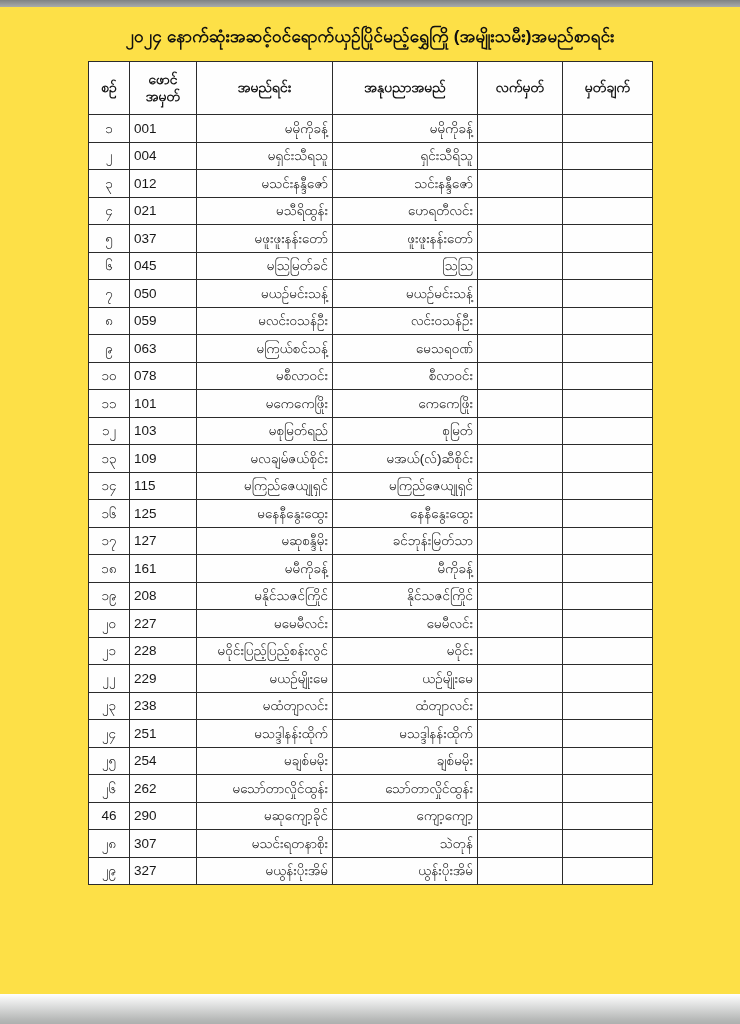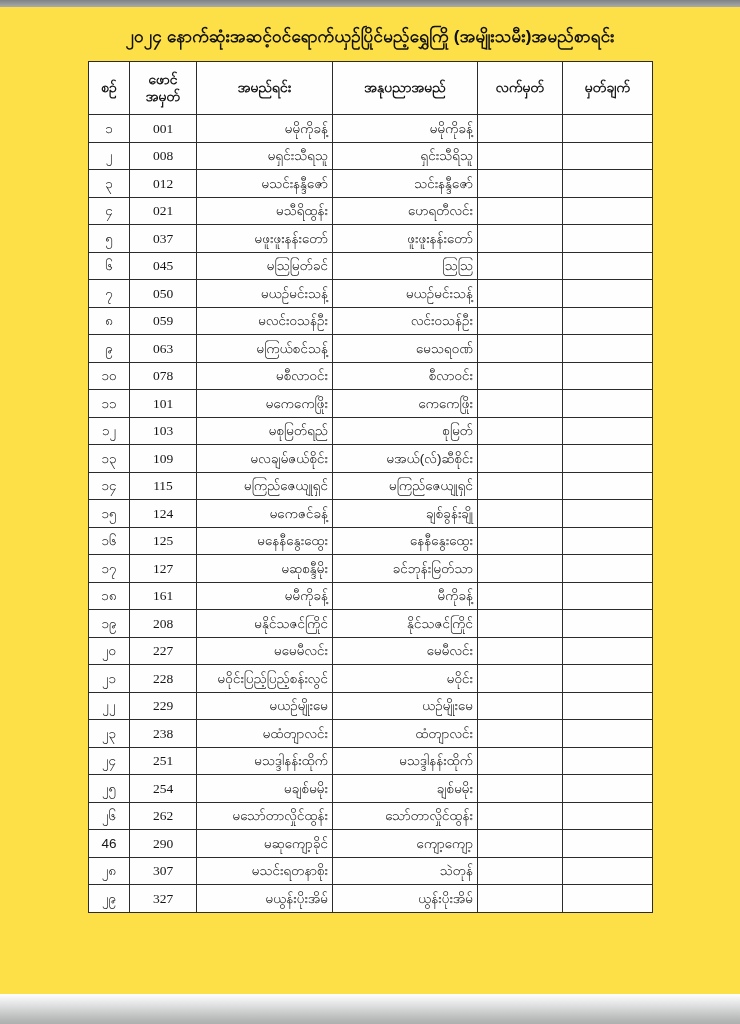--- a/index.html
+++ b/index.html
@@ -55,21 +55,21 @@
     font-size:13.5px;
     line-height:1;
   }
   col.c-no{width:41px;}
   col.c-form{width:67px;}
   col.c-name{width:136px;}
   col.c-artist{width:145px;}
   col.c-sign{width:85px;}
   col.c-remark{width:90px;}
   td.cell-no{text-align:center;font-size:13px;}
-  td.cell-form{text-align:center;font-family:Liberation Serif, serif;font-size:14px;}
+  td.cell-form{font-family:Liberation Sans, sans-serif;font-size:14px;}
   td.cell-name,td.cell-artist{text-align:right;white-space:nowrap;}
   td.cell-name{position:relative;z-index:2;background:transparent;}
 </style>
 </head>
 <body>
 
 <div class="photo-top-edge"></div>
 
 <div class="page">
   <div class="doc-title">၂၀၂၄ နောက်ဆုံးအဆင့်ဝင်ရောက်ယှဉ်ပြိုင်မည့်ရွှေကြို (အမျိုးသမီး)အမည်စာရင်း</div>
@@ -98,21 +98,21 @@
     <td class="cell-no">၁</td>
     <td class="cell-form">001</td>
     <td class="cell-name">မမိုကိုခန့်</td>
     <td class="cell-artist">မမိုကိုခန့်</td>
     <td class="cell-sign"></td>
     <td class="cell-remark"></td>
   </tr>
 
   <tr>
     <td class="cell-no">၂</td>
-    <td class="cell-form">008</td>
+    <td class="cell-form">004</td>
     <td class="cell-name">မရှင်းသီရသူ</td>
     <td class="cell-artist">ရှင်းသီရိသူ</td>
     <td class="cell-sign"></td>
     <td class="cell-remark"></td>
   </tr>
 
   <tr>
     <td class="cell-no">၃</td>
     <td class="cell-form">012</td>
     <td class="cell-name">မသင်းနန္ဒီဇော်</td>
@@ -213,28 +213,20 @@
 
   <tr>
     <td class="cell-no">၁၄</td>
     <td class="cell-form">115</td>
     <td class="cell-name">မကြည်ဇေယျုရှင်</td>
     <td class="cell-artist">မကြည်ဇေယျုရှင်</td>
     <td class="cell-sign"></td>
     <td class="cell-remark"></td>
   </tr>
 
-  <tr>
-    <td class="cell-no">၁၅</td>
-    <td class="cell-form">124</td>
-    <td class="cell-name">မကေဇင်ခန့်</td>
-    <td class="cell-artist">ချစ်ခွန်းချို</td>
-    <td class="cell-sign"></td>
-    <td class="cell-remark"></td>
-  </tr>
 
   <tr>
     <td class="cell-no">၁၆</td>
     <td class="cell-form">125</td>
     <td class="cell-name">မနေနီနွေးထွေး</td>
     <td class="cell-artist">နေနီနွေးထွေး</td>
     <td class="cell-sign"></td>
     <td class="cell-remark"></td>
   </tr>
 

